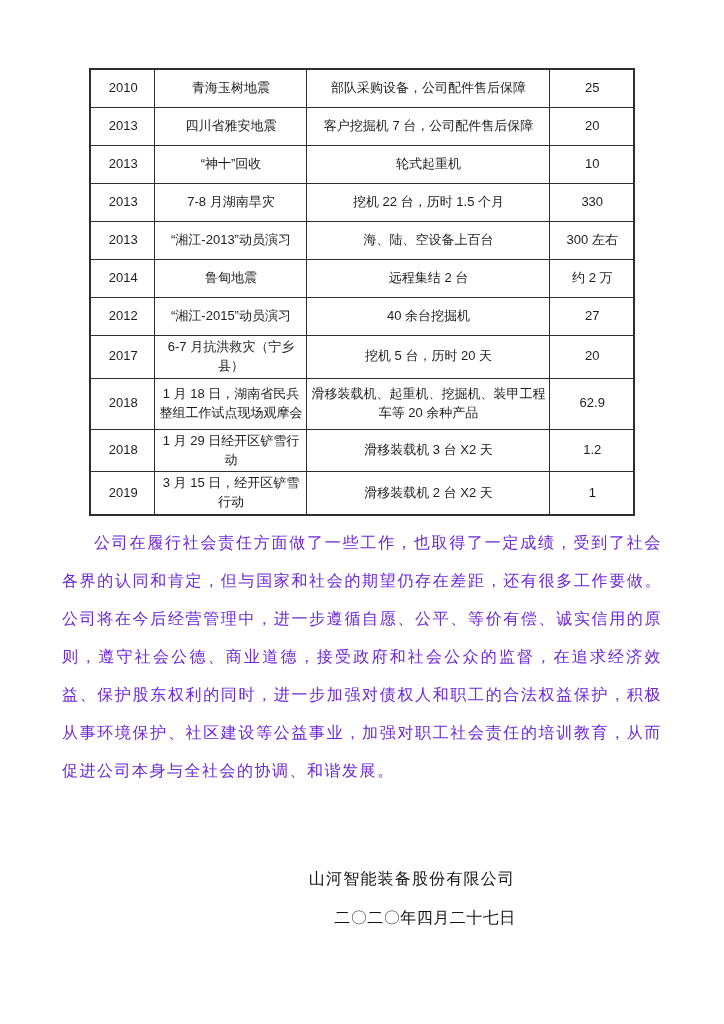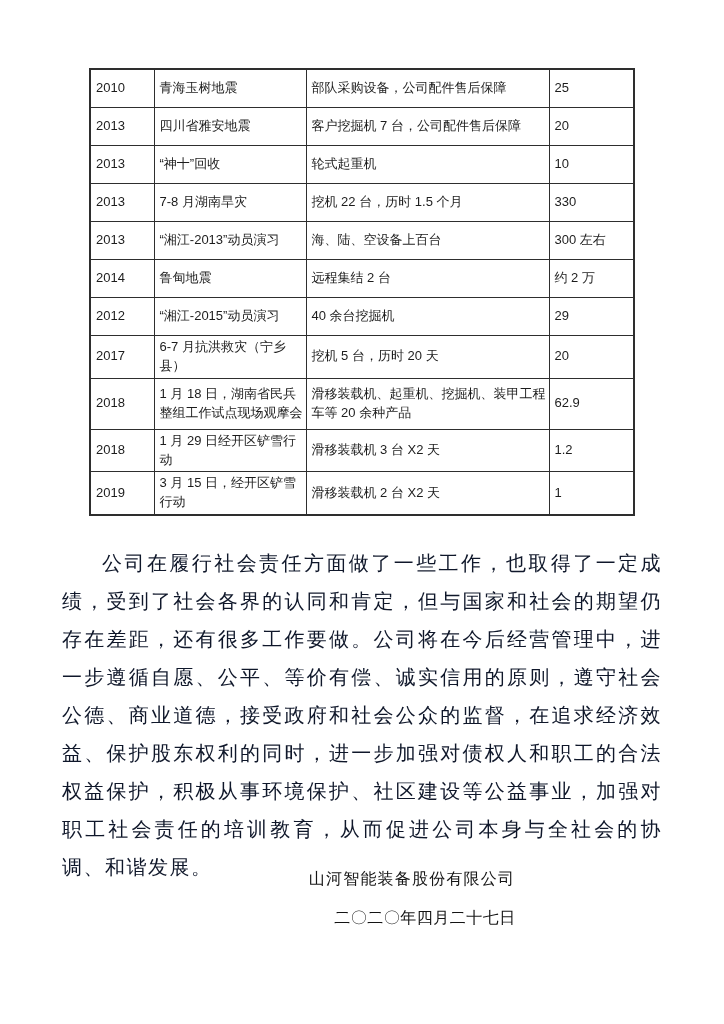--- a/index.html
+++ b/index.html
@@ -33,41 +33,42 @@
     color: #1c1c1c;
     border: 2px solid #2e2e2e;
   }
   table.events td {
     border: 1.5px solid #2e2e2e;
     padding: 2px 3px 2px 5px;
     height: 33px;
     vertical-align: middle;
     line-height: 1.45;
     overflow: hidden;
+    text-align: center;
   }
   table.events tr.tall td {
     height: 46px;
   }
   .col-year  { width: 64px;  }
   .col-event { width: 152px; }
   .col-equip { width: 243px; }
   .col-amt   { width: 85px;  }
   
   .paragraph {
     position: absolute;
     left: 62px;
-    top: 544px;
+    top: 524px;
     width: 600px;
     margin: 0;
-    font-size: 20px;
+    font-size: 16px;
     line-height: 38px;
     letter-spacing: 1.5px;
     text-align: justify;
     text-indent: 2em;
-    color: #0f172a;
+    color: #6d28d9;
   }
   
   .sig-company {
     position: absolute;
     top: 869px;
     left: 412px;
     transform: translateX(-50%);
     font-size: 16px;
     letter-spacing: 1.2px;
     white-space: nowrap;
@@ -131,21 +132,21 @@
       <tr>
         <td>2014</td>
         <td>鲁甸地震</td>
         <td>远程集结 2 台</td>
         <td>约 2 万</td>
       </tr>
       <tr>
         <td>2012</td>
         <td>“湘江-2015”动员演习</td>
         <td>40 余台挖掘机</td>
-        <td>29</td>
+        <td>27</td>
       </tr>
       <tr>
         <td>2017</td>
         <td>6-7 月抗洪救灾（宁乡县）</td>
         <td>挖机 5 台，历时 20 天</td>
         <td>20</td>
       </tr>
       <tr class="tall">
         <td>2018</td>
         <td>1 月 18 日，湖南省民兵整组工作试点现场观摩会</td>

